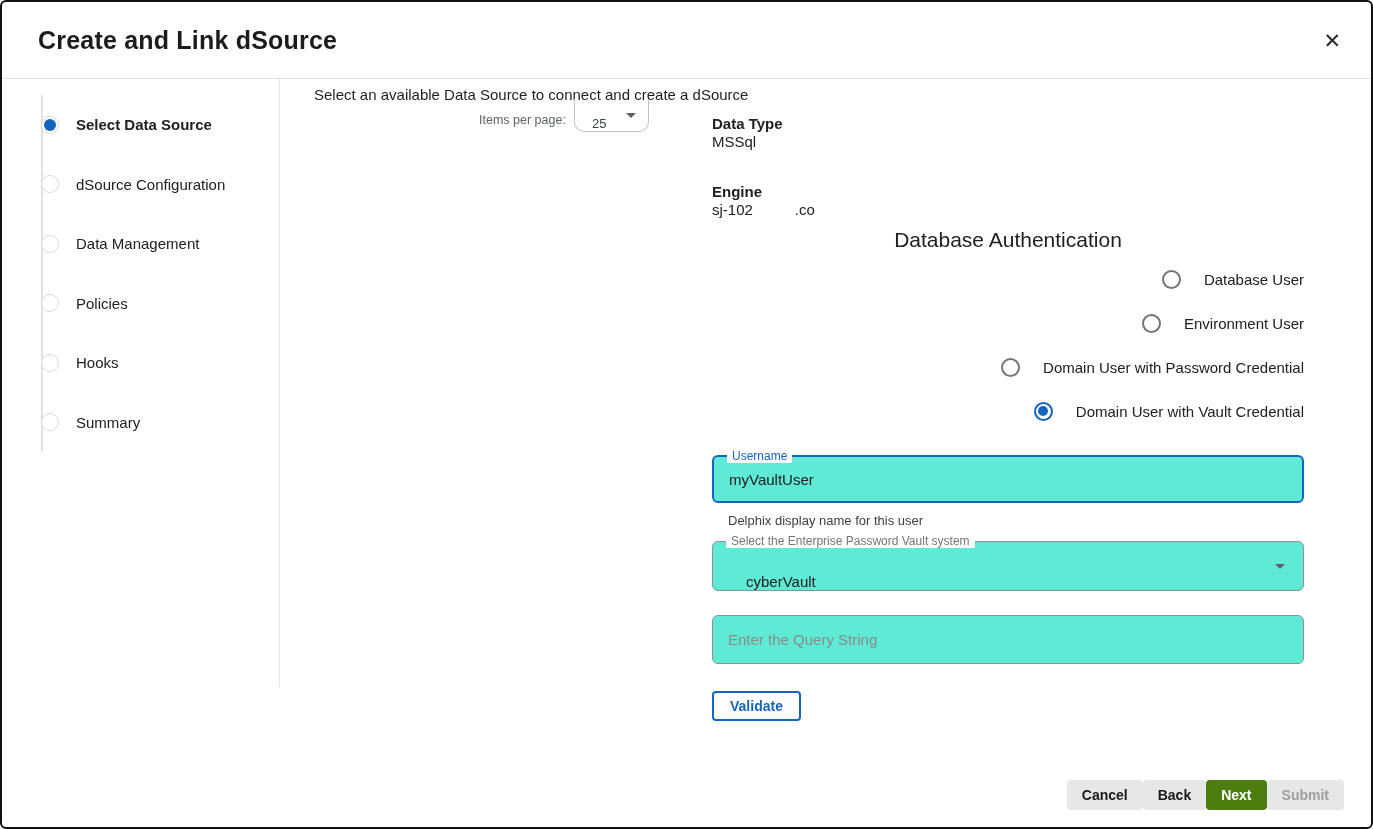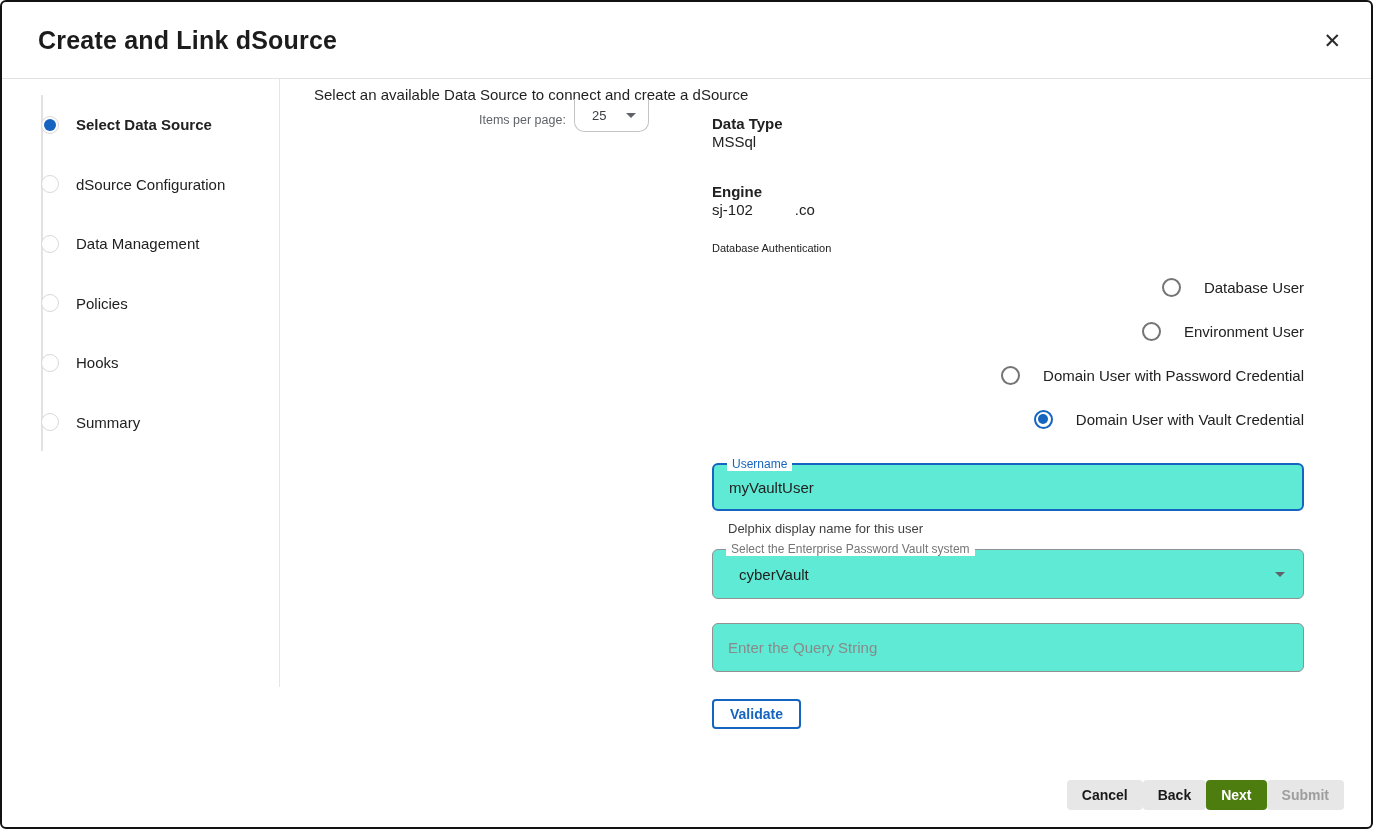--- a/index.html
+++ b/index.html
@@ -23,49 +23,49 @@
     display:flex;align-items:center;justify-content:center;flex-shrink:0;}
   .step.active .step-circle::after{content:"";width:12px;height:12px;border-radius:50%;background:#1565c0;}
   .step-label{margin-left:17px;font-size:15px;color:#212121;}
   .step.active .step-label{font-weight:bold;}
   
   .content{flex:1;position:relative;}
   .instruction{position:absolute;left:34px;top:7px;font-size:15px;color:#1f1f1f;}
   .pagination-label{position:absolute;left:199px;top:34px;font-size:12.5px;color:#5f6368;}
   .pagination-select{position:absolute;left:294px;top:20px;width:75px;height:33px;box-sizing:border-box;
     border:1px solid #c4c4c4;border-top:none;border-radius:0 0 10px 10px;cursor:pointer;
-    display:flex;align-items:center;padding-left:17px;}
+    display:flex;align-items:flex-end;padding-left:17px;}
   .pagination-value{font-size:13px;color:#3c4043;}
   .caret{width:0;height:0;border-left:5px solid transparent;border-right:5px solid transparent;
     border-top:5px solid #5f6368;}
   .pagination-select .caret{position:absolute;right:12px;top:14px;}
   
   .details{position:absolute;left:432px;top:0;width:592px;}
   .dt-label{margin-top:36px;font-size:15px;font-weight:bold;line-height:18px;}
   .dt-value{font-size:15px;line-height:18px;}
   .mt16{margin-top:32px;}
-  .auth-label{margin-top:20px;font-size:11px;line-height:18px;}
+  .auth-label{margin-top:12px;font-size:21px;line-height:18px;text-align:center;}
   .engine-gap{display:inline-block;width:42px;}
   .radio-group{margin-top:8px;}
   .radio-row{height:44px;display:flex;align-items:center;padding-left:11px;cursor:pointer;justify-content:flex-end;}
   .radio-circle{width:15px;height:15px;border:2px solid #747474;border-radius:50%;flex-shrink:0;
     display:flex;align-items:center;justify-content:center;background:#fff;}
   .radio-row.selected .radio-circle{border-color:#1565c0;}
   .radio-row.selected .radio-circle::after{content:"";width:10px;height:10px;border-radius:50%;background:#1565c0;}
   .radio-label{margin-left:23px;font-size:15px;color:#212121;}
   .field{position:relative;box-sizing:border-box;border-radius:6px;background:#5eead4;}
   .field-label{position:absolute;top:-8px;left:13px;background:#fff;padding:0 5px;font-size:12px;line-height:14px;}
   .username-field{margin-top:22px;height:48px;border:2px solid #1565c0;}
   .username-field .field-label{color:#1565c0;}
   .text-input{width:100%;height:100%;border:none;outline:none;background:transparent;box-sizing:border-box;
     padding:0 15px;font-size:15px;color:#212121;font-family:"Liberation Sans",sans-serif;}
   .text-input::placeholder{color:#8a8a8a;opacity:1;}
   .helper{margin-top:10px;padding-left:16px;font-size:13px;color:#3f3f3f;}
-  .vault-field{margin-top:13px;height:50px;border:1px solid #919191;display:flex;align-items:center;
-    padding-left:26px;cursor:pointer;}
+  .vault-field{margin-top:13px;height:50px;border:1px solid #919191;display:flex;align-items:flex-end;
+    padding-left:33px;cursor:pointer;}
   .vault-field .field-label{color:#757575;}
   .vault-value{font-size:15px;color:#212121;}
   .vault-field .caret{position:absolute;right:18px;top:22px;}
   .query-field{margin-top:24px;height:49px;border:1px solid #919191;}
   .validate-btn{margin-top:27px;height:30px;min-width:86px;border:2px solid #1565c0;border-radius:4px;
     background:#fff;color:#1565c0;font-size:14px;font-weight:bold;font-family:"Liberation Sans",sans-serif;
     cursor:pointer;padding:0 16px;}
   
   .footer{position:absolute;right:27px;bottom:17px;display:flex;}
   .btn{height:30px;padding:0 15px;border:none;border-radius:4px;font-size:14px;font-weight:bold;

